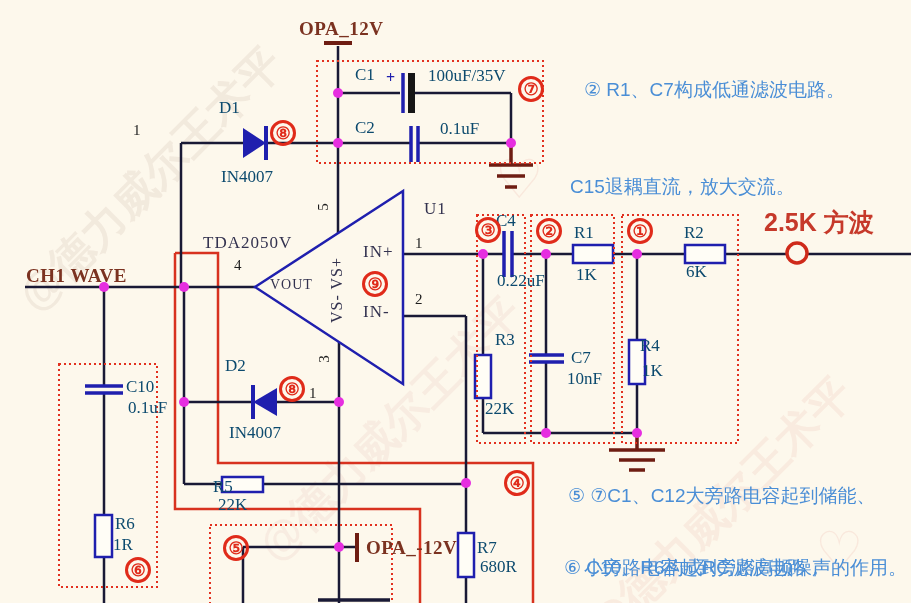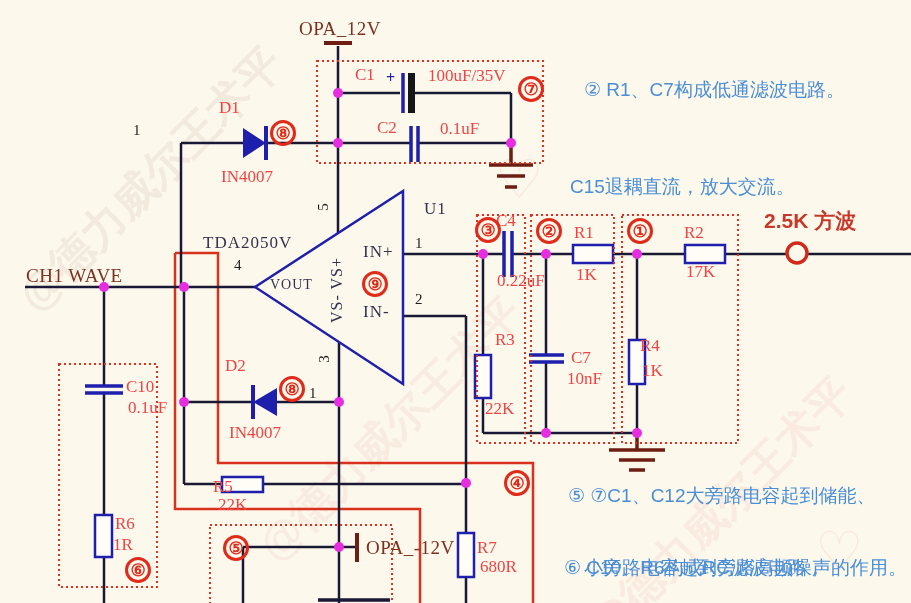--- a/index.html
+++ b/index.html
@@ -1,25 +1,25 @@
 <!DOCTYPE html>
 <html><head>
 <meta charset="utf-8">
 <style>
   html,body{margin:0;padding:0;background:#e8e8e8;}
   .stage{position:relative;width:911px;height:603px;background:#fdf8ec;overflow:hidden;
          font-family:"Liberation Serif","DejaVu Serif",serif;}
   .stage svg{position:absolute;left:0;top:0;}
   .t{position:absolute;white-space:nowrap;line-height:1;}
-  .lbl{font-size:17px;color:#ef4444;}
+  .lbl{font-size:17px;color:#0c4a6e;}
   .pin{font-size:15px;color:#1d1d1d;}
-  .net{font-size:19px;font-weight:normal;color:#7b3220;letter-spacing:.5px;}
+  .net{font-size:19px;font-weight:bold;color:#7b3220;letter-spacing:.5px;}
   .amp{font-size:17px;color:#33324f;letter-spacing:1px;}
   .cn{font-family:"Liberation Sans","DejaVu Sans",sans-serif;font-size:19px;color:#4a8ed6;}
-  .out-label{font-family:"Liberation Sans","DejaVu Sans",sans-serif;font-size:21px;font-weight:bold;color:#c6392a;}
+  .out-label{font-family:"Liberation Sans","DejaVu Sans",sans-serif;font-size:25px;font-weight:bold;color:#c6392a;}
   .marker{position:absolute;width:26px;height:26px;border:3px solid #e02b1a;border-radius:50%;
           color:#e02b1a;font:bold 17px "Liberation Serif",serif;display:flex;align-items:center;
           justify-content:center;box-sizing:border-box;background:transparent;}
   .rot{transform:translate(-50%,-50%) rotate(-90deg);transform-origin:center;}
   .wm{position:absolute;font-size:44px;font-weight:bold;color:rgba(170,140,125,0.13);
       transform:rotate(-45deg);white-space:nowrap;font-family:"Liberation Sans","DejaVu Sans",sans-serif;}
   .heart{position:absolute;font-size:54px;color:rgba(235,160,150,0.18);}
   .plus{font-size:16px;font-weight:bold;color:#1f1fae;}
 </style>
 </head>
@@ -146,21 +146,21 @@
   </svg>
 
   <span class="t net" style="left:299px;top:19px;">OPA_12V</span>
   <span class="t net" style="left:366px;top:538px;">OPA_-12V</span>
   <span class="t net" style="left:26px;top:266px;">CH1 WAVE</span>
   <span class="t out-label" style="left:764px;top:210px;">2.5K 方波</span>
 
   <span class="t lbl" style="left:355px;top:66px;">C1</span>
   <span class="t plus" style="left:386px;top:70px;">+</span>
   <span class="t lbl" style="left:428px;top:67px;">100uF/35V</span>
-  <span class="t lbl" style="left:355px;top:119px;margin-left:22px;">C2</span>
+  <span class="t lbl" style="left:355px;top:119px;">C2</span>
   <span class="t lbl" style="left:440px;top:120px;">0.1uF</span>
 
   <span class="t lbl" style="left:219px;top:99px;">D1</span>
   <span class="t lbl" style="left:221px;top:168px;">IN4007</span>
   <span class="t pin" style="left:133px;top:123px;">1</span>
   <span class="t lbl" style="left:225px;top:357px;">D2</span>
   <span class="t lbl" style="left:229px;top:424px;">IN4007</span>
   <span class="t pin" style="left:309px;top:386px;">1</span>
 
   <span class="t amp" style="left:203px;top:234px;">TDA2050V</span>
@@ -173,21 +173,21 @@
   <span class="t pin rot" style="left:323px;top:207px;">5</span>
   <span class="t pin rot" style="left:324px;top:359px;">3</span>
   <span class="t pin" style="left:415px;top:236px;">1</span>
   <span class="t pin" style="left:415px;top:292px;">2</span>
 
   <span class="t lbl" style="left:496px;top:212px;">C4</span>
   <span class="t lbl" style="left:497px;top:272px;">0.22uF</span>
   <span class="t lbl" style="left:574px;top:224px;">R1</span>
   <span class="t lbl" style="left:576px;top:266px;">1K</span>
   <span class="t lbl" style="left:684px;top:224px;">R2</span>
-  <span class="t lbl" style="left:686px;top:263px;">17K</span>
+  <span class="t lbl" style="left:686px;top:263px;">6K</span>
 
   <span class="t lbl" style="left:495px;top:331px;">R3</span>
   <span class="t lbl" style="left:485px;top:400px;">22K</span>
   <span class="t lbl" style="left:571px;top:349px;">C7</span>
   <span class="t lbl" style="left:567px;top:370px;">10nF</span>
   <span class="t lbl" style="left:640px;top:337px;">R4</span>
   <span class="t lbl" style="left:642px;top:362px;">1K</span>
 
   <span class="t lbl" style="left:126px;top:378px;">C10</span>
   <span class="t lbl" style="left:128px;top:399px;">0.1uF</span>

